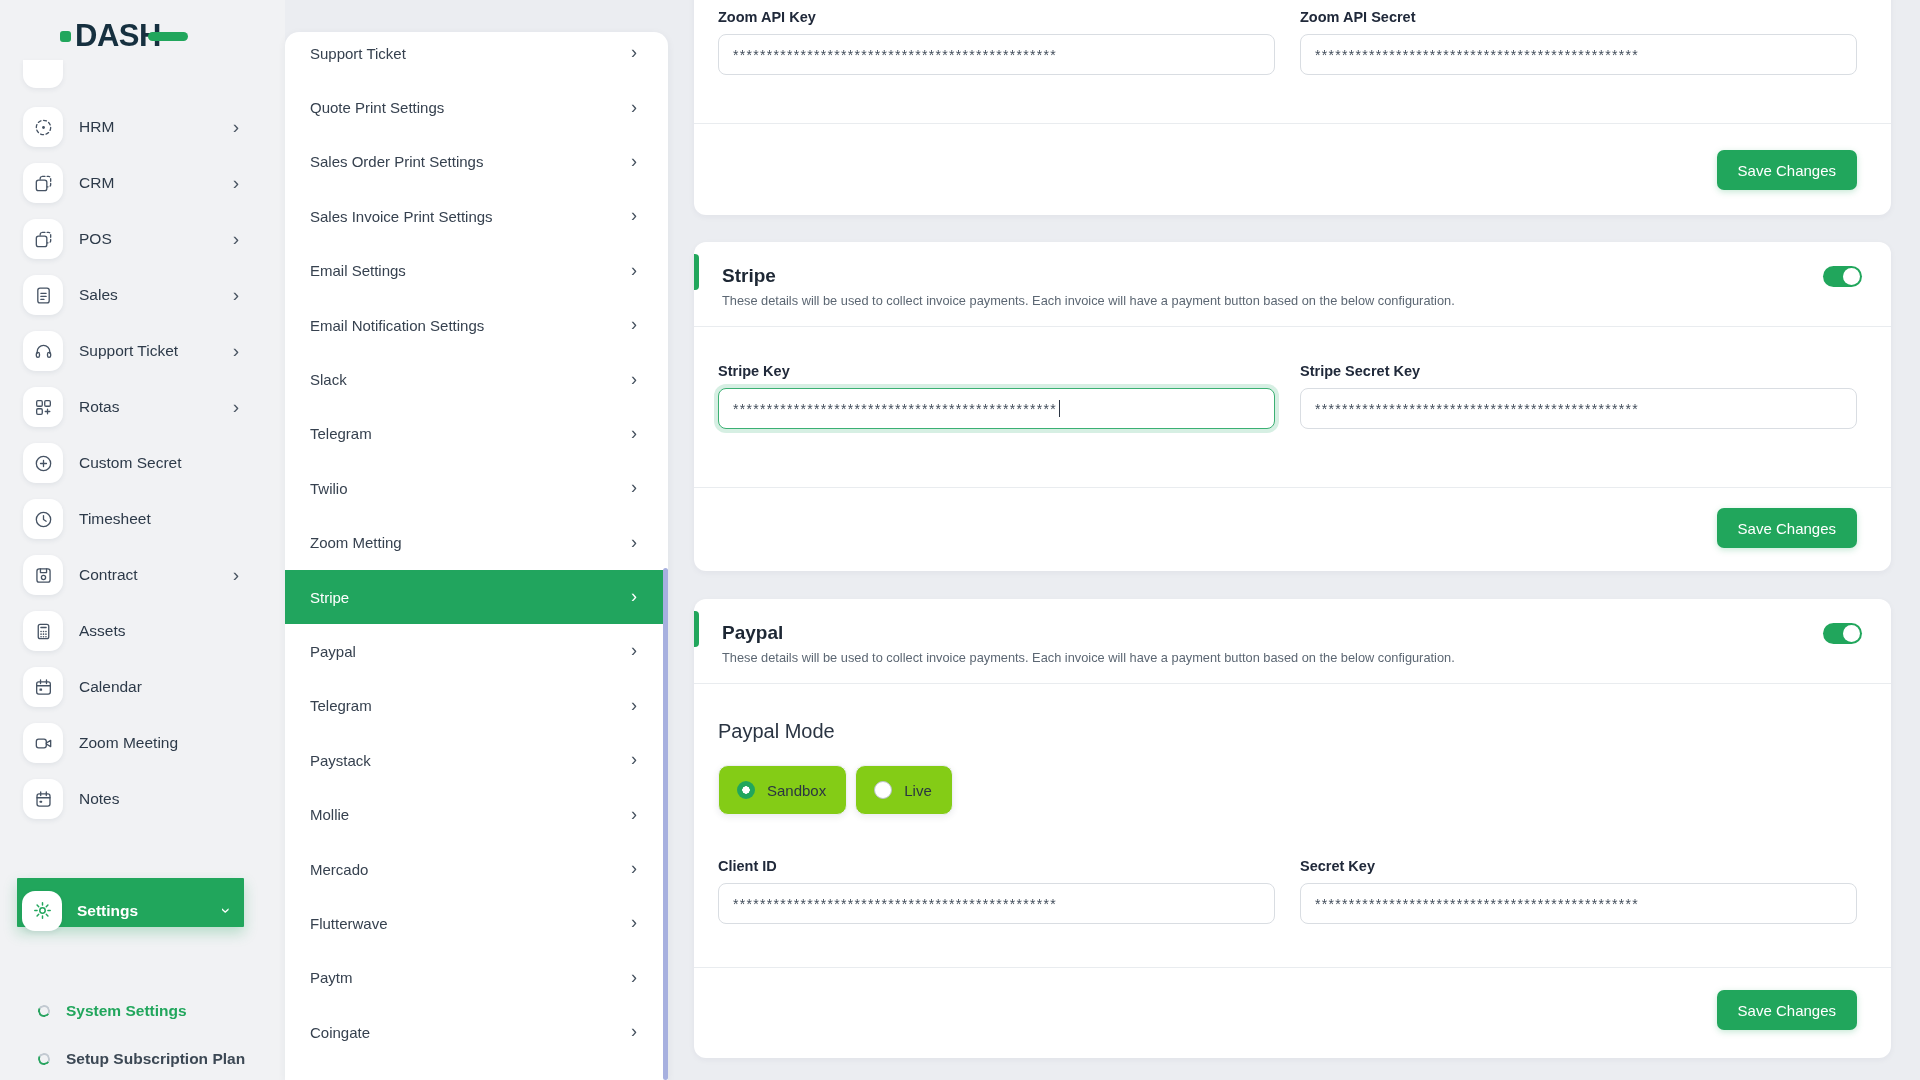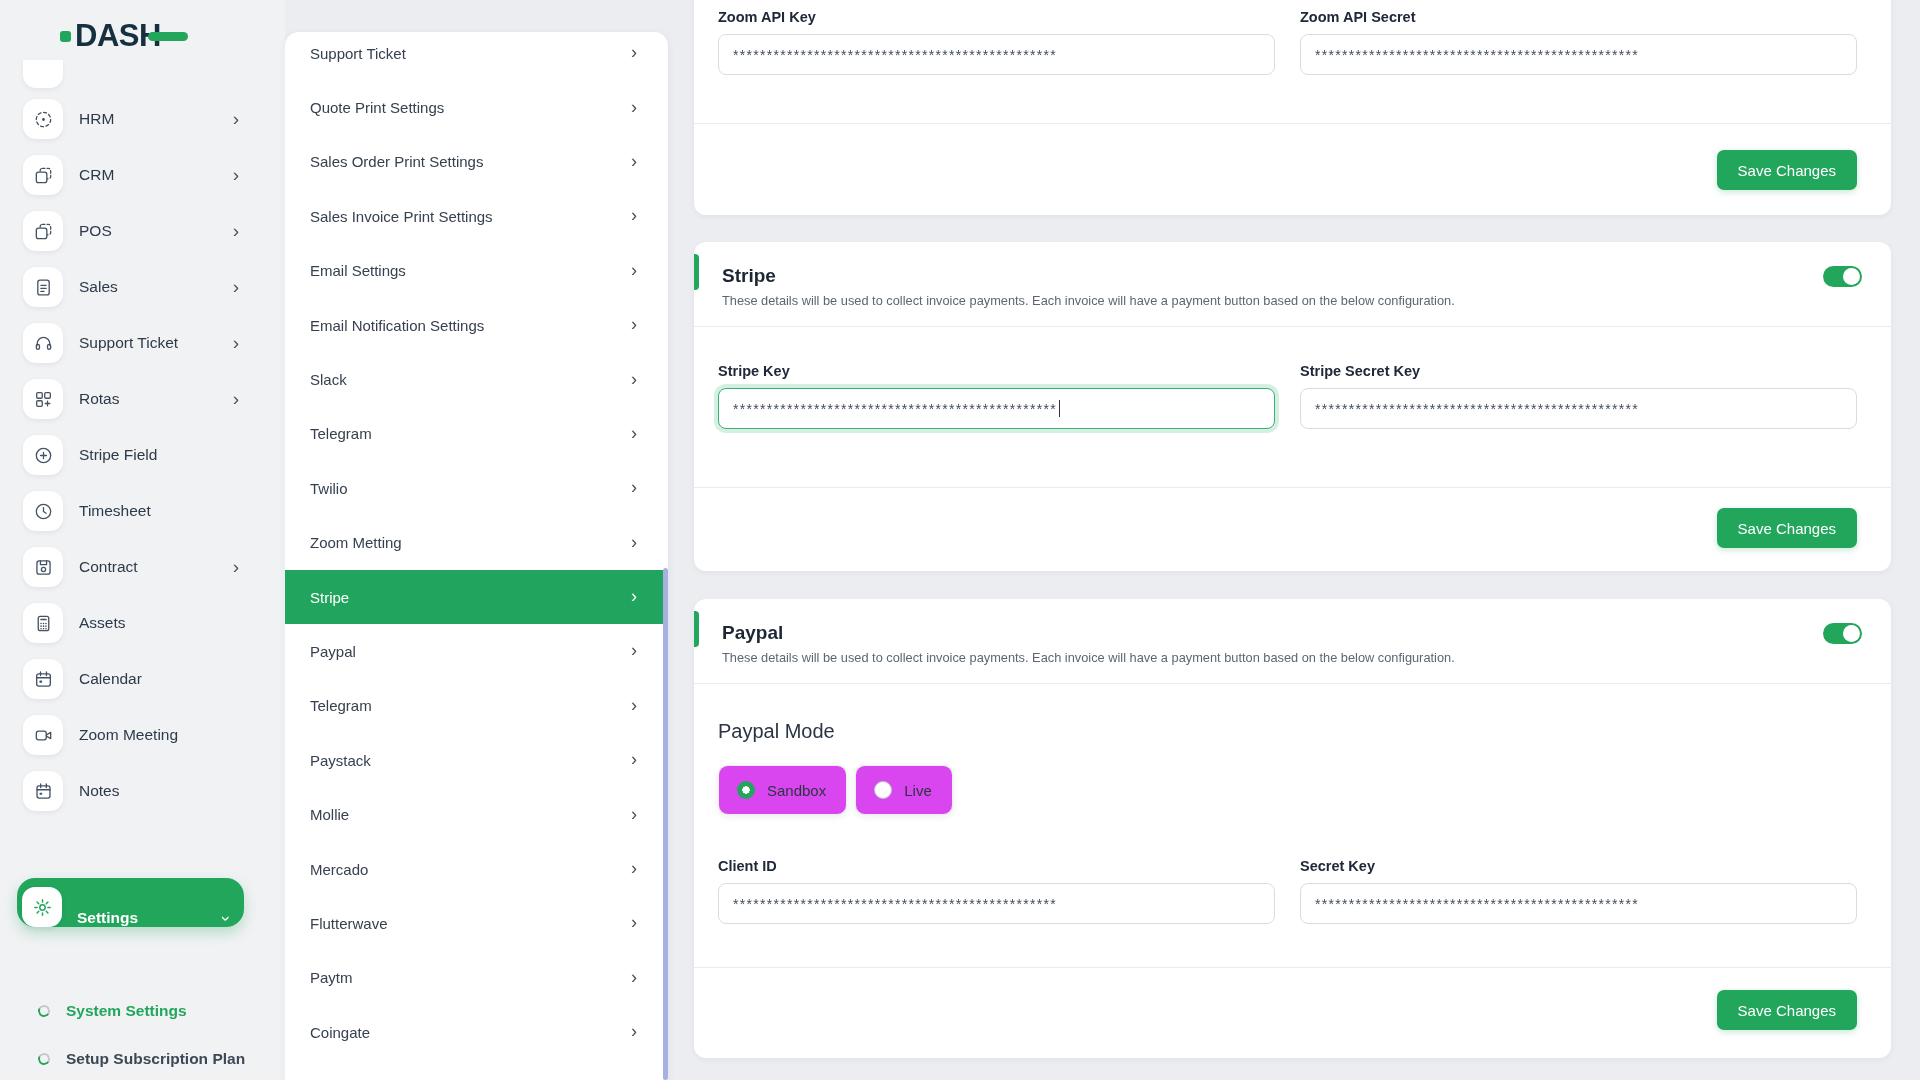--- a/index.html
+++ b/index.html
@@ -9,28 +9,28 @@
     -webkit-font-smoothing:antialiased;
   }
   
   .sidebar{position:absolute;left:0;top:0;width:285px;height:1080px;background:#f1f2f4;}
   .logo{position:absolute;top:16px;left:60px;display:flex;align-items:center;height:40px;}
   .logo-dot{width:11px;height:11px;border-radius:3px;background:#21A65C;margin-right:4px;}
   .logo-text{font-size:31px;font-weight:700;color:#16303F;letter-spacing:-.5px;}
   .logo-bar{width:40px;height:9px;border-radius:5px;background:#21A65C;margin-left:-13px;margin-top:1px;}
   .partial-box{position:absolute;left:23px;top:60px;width:40px;height:28px;background:#fff;
     border-radius:0 0 13px 13px;box-shadow:0 2px 5px rgba(40,60,90,.07);}
-  .nav-rows{position:absolute;top:91px;left:0;width:260px;}
+  .nav-rows{position:absolute;top:99px;left:0;width:260px;}
   .s-row{height:56px;display:flex;align-items:center;padding:0 24px 0 23px;position:relative;}
   .icon-box{width:40px;height:40px;background:#fff;border-radius:13px;display:flex;align-items:center;
     justify-content:center;box-shadow:0 2px 5px rgba(40,60,90,.08);flex:none;}
   .s-label{margin-left:16px;font-size:15.5px;font-weight:500;color:#2d3a49;white-space:nowrap;}
   .s-chev{position:absolute;right:21px;font-size:19px;color:#4a5562;line-height:1;top:50%;transform:translateY(-55%);}
   .settings-pill{position:absolute;left:17px;top:878px;width:227px;height:49px;background:#21A65C;
-    border-radius:18px;display:flex;align-items:flex-end;padding:16px 14px 0 5px;box-sizing:border-box;
+    border-radius:1px;display:flex;align-items:center;padding:16px 14px 0 5px;box-sizing:border-box;
     box-shadow:0 6px 14px rgba(33,166,92,.28);}
   .pill-label{margin-left:15px;font-size:15.5px;font-weight:700;color:#fff;}
   .pill-chev{margin-left:auto;color:#fff;transform:rotate(90deg);font-size:17px;line-height:1;}
   .submenu{position:absolute;top:987px;left:0;width:285px;}
   .sub-row{height:48px;display:flex;align-items:center;padding-left:38px;}
   .sub-bullet{width:8px;height:8px;border:2px solid #c2c9d1;border-left-color:#27a35f;border-bottom-color:#27a35f;
     border-radius:50%;transform:rotate(-15deg);flex:none;}
   .sub-label{margin-left:16px;font-size:15.5px;font-weight:700;color:#3c4854;white-space:nowrap;}
   .sub-row.active .sub-label{color:#21A65C;font-weight:700;}
   
@@ -69,21 +69,21 @@
   .hr2-stripe{margin-top:58px;}
   .hr2-paypal{margin-top:43px;}
   .save-btn{position:absolute;right:34px;background:#21A65C;color:#fff;border:none;border-radius:7px;height:40px;
     padding:0 21px;font-size:15px;font-family:inherit;cursor:pointer;box-shadow:0 2px 6px rgba(33,166,92,.25);}
   #card-zoom .save-btn{top:196px;}
   #card-stripe .save-btn{top:266px;}
   #card-paypal .save-btn{top:391px;}
   .mode-block{padding:36px 34px 0 24px;}
   .mode-label{font-size:20px;font-weight:400;color:#2a3442;}
   .mode-row{display:flex;margin-top:22px;}
-  .mode-card{height:50px;background:#d946ef;border:1px solid #eef0f3;border-radius:10px;display:flex;align-items:center;
+  .mode-card{height:50px;background:#84cc16;border:1px solid #eef0f3;border-radius:10px;display:flex;align-items:center;
     padding:0 20px 0 18px;margin-right:8px;box-shadow:0 2px 7px rgba(30,40,70,.09);box-sizing:border-box;}
   .radio{width:18px;height:18px;border-radius:50%;flex:none;}
   .radio.on{background:radial-gradient(circle,#fff 0 3.5px,#21A65C 3.9px);}
   .radio.off{background:#fff;border:1.5px solid #b9c0c9;box-sizing:border-box;}
   .mode-name{margin-left:12px;font-size:15px;color:#2b3542;font-weight:500;}
   #card-paypal .fields{padding-top:43px;}
 </style>
 </head>
 <body>
 
@@ -159,21 +159,21 @@
         <span class="s-label">Rotas</span>
         <span class="s-chev">›</span>
       </div>
       <div class="s-row">
         <span class="icon-box">
           <svg width="21" height="21" viewBox="0 0 24 24" fill="none" stroke="#455263" stroke-width="1.5" stroke-linecap="round" stroke-linejoin="round">
             <circle cx="12" cy="12" r="8.2"></circle>
             <path d="M12 8.6v6.8M8.6 12h6.8"></path>
           </svg>
         </span>
-        <span class="s-label">Stripe Field</span>
+        <span class="s-label">Custom Secret</span>
       </div>
       <div class="s-row">
         <span class="icon-box">
           <svg width="21" height="21" viewBox="0 0 24 24" fill="none" stroke="#455263" stroke-width="1.5" stroke-linecap="round" stroke-linejoin="round">
             <circle cx="12" cy="12" r="8.2"></circle>
             <path d="M12 7.5V12l3 2"></path>
           </svg>
         </span>
         <span class="s-label">Timesheet</span>
       </div>

